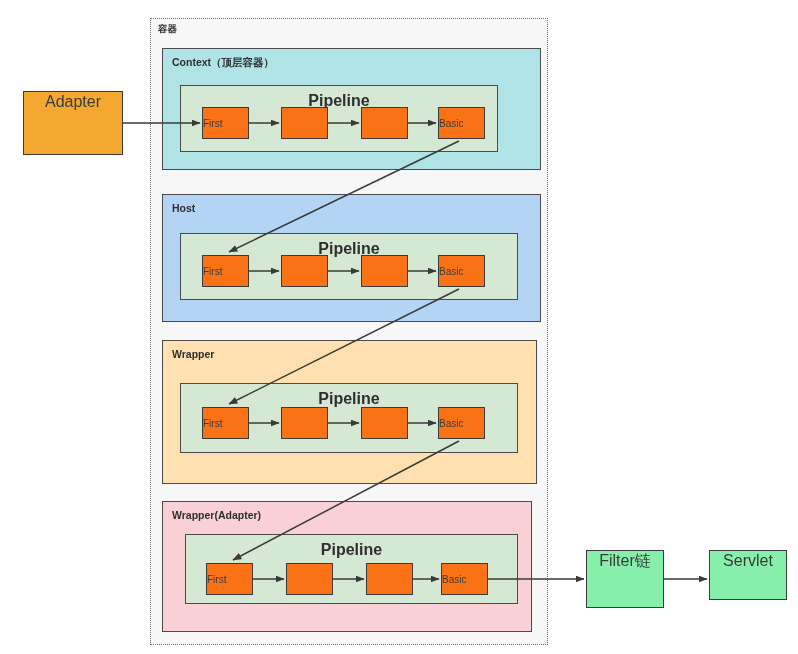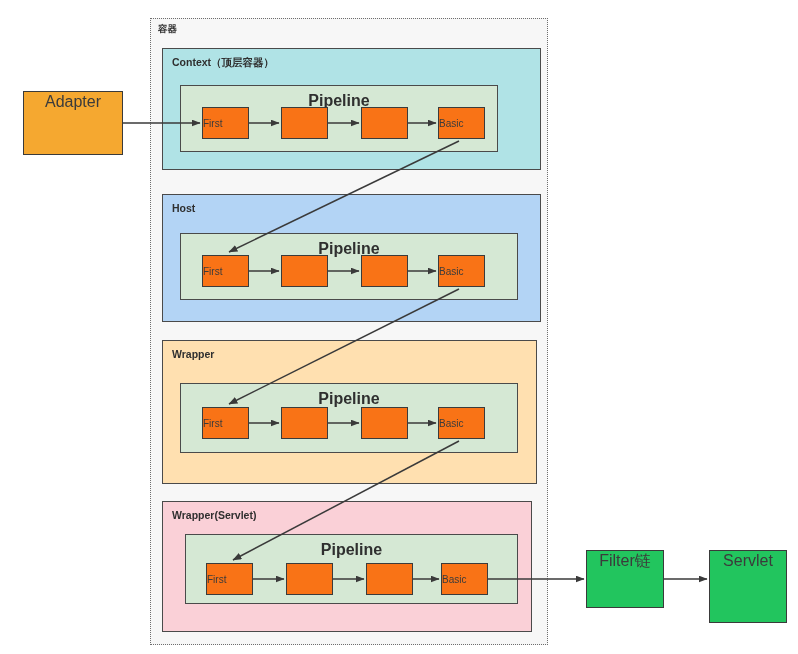--- a/index.html
+++ b/index.html
@@ -96,21 +96,21 @@
     align-items: center;
     justify-content: flex-start;
     font-size: 10px;
     color: #3b3b3b;
   }
 
   .adapter {
     background: #f5a830;
   }
   .sidebox {
-    background: #22c55e;
+    background: #86efac;
   }
 
   svg.edges {
     position: absolute;
     left: 0;
     top: 0;
     width: 798px;
     height: 654px;
     pointer-events: none;
   }
@@ -178,42 +178,42 @@
     <span></span>
   </div>
   <div class="valve" style="left:361px; top:407px; width:47px; height:32px;">
     <span></span>
   </div>
   <div class="valve" style="left:438px; top:407px; width:47px; height:32px;">
     <span>Basic</span>
   </div>
 
   <div class="tier" style="left:162px; top:501px; width:370px; height:131px; background:#fad0d7;">
-    <div class="tier-label">Wrapper(Servlet)</div>
+    <div class="tier-label">Wrapper(Adapter)</div>
   </div>
   <div class="pipeline" style="left:185px; top:534px; width:333px; height:70px;">
     <div class="pipeline-label">Pipeline</div>
   </div>
   <div class="valve" style="left:206px; top:563px; width:47px; height:32px;">
     <span>First</span>
   </div>
   <div class="valve" style="left:286px; top:563px; width:47px; height:32px;">
     <span></span>
   </div>
   <div class="valve" style="left:366px; top:563px; width:47px; height:32px;">
     <span></span>
   </div>
   <div class="valve" style="left:441px; top:563px; width:47px; height:32px;">
     <span>Basic</span>
   </div>
 
   <div class="node sidebox" style="left:586px; top:550px; width:78px; height:58px;">
     <span>Filter链</span>
   </div>
-  <div class="node sidebox" style="left:709px; top:550px; width:78px; height:73px;">
+  <div class="node sidebox" style="left:709px; top:550px; width:78px; height:50px;">
     <span>Servlet</span>
   </div>
 
   <svg class="edges" viewBox="0 0 798 654" xmlns="http://www.w3.org/2000/svg">
     <defs>
       <marker id="arrow" markerWidth="9" markerHeight="7" refX="8.4" refY="3.5" orient="auto" markerUnits="userSpaceOnUse">
         <path d="M0,0 L9,3.5 L0,7 z" fill="#3a3a3a"></path>
       </marker>
     </defs>
 

